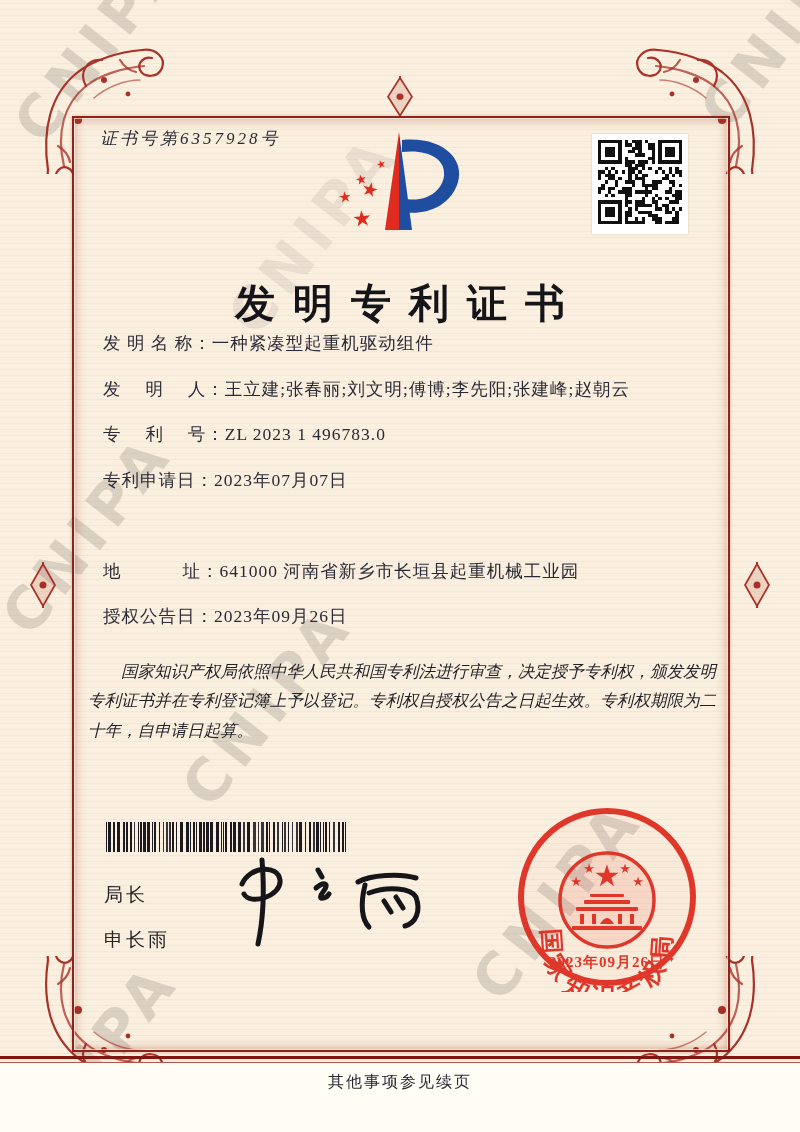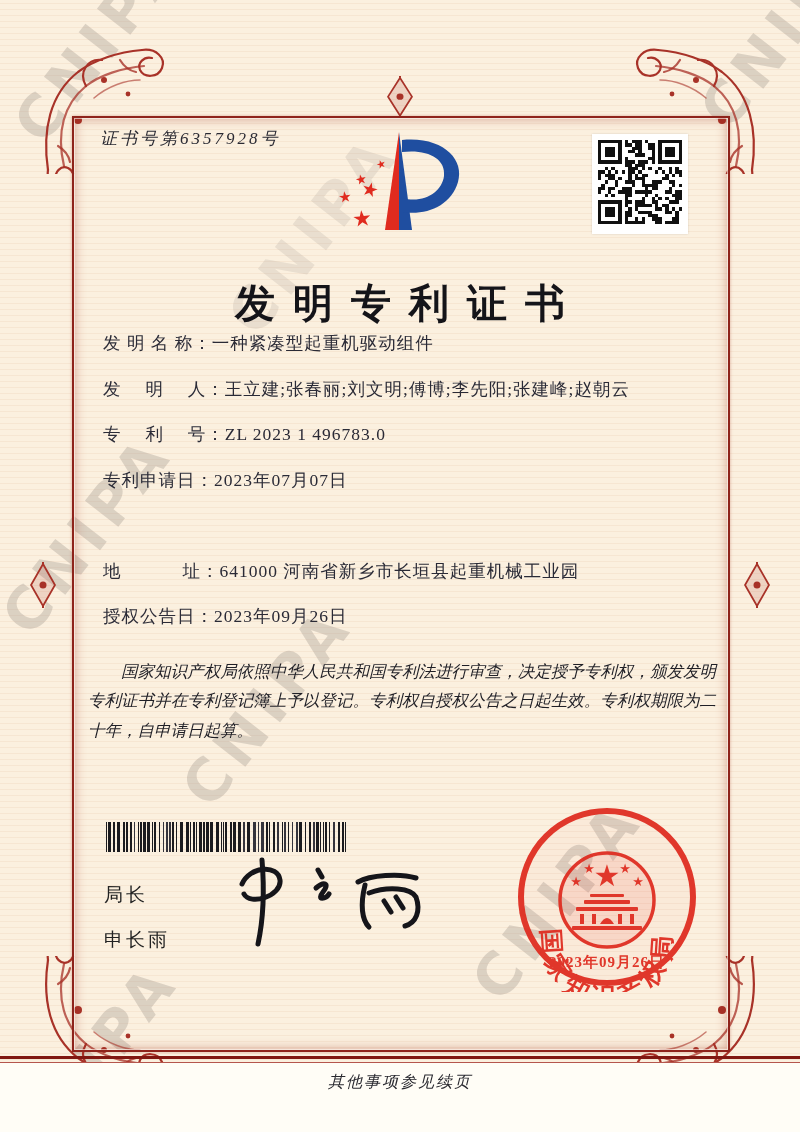--- a/index.html
+++ b/index.html
@@ -29,21 +29,21 @@
   .signer-title{position:absolute;left:104px;top:882px;z-index:4;font-size:19px;letter-spacing:3px;color:#222;font-family:Liberation Serif, serif;}
   .signer-name{position:absolute;left:104px;top:919px;z-index:4;font-size:19px;letter-spacing:3px;color:#222;font-family:"Liberation Sans","DejaVu Sans",sans-serif;margin-top:8px;}
   .signature{position:absolute;left:218px;top:852px;z-index:4;}
   .seal{position:absolute;left:512px;top:802px;z-index:5;opacity:0.93;}
   .page-info{position:absolute;left:0;right:0;top:1022px;z-index:4;text-align:center;
         font-size:14.5px;font-weight:bold;color:#26262e;letter-spacing:1px;}
   .bottom-band{position:absolute;left:0;top:1062px;width:800px;height:70px;z-index:3;background:#fffdf6;}
   .rule{position:absolute;left:0;top:1056px;width:800px;height:3px;z-index:4;
         border-top:3px solid #801711;border-bottom:1px solid #b5564d;background:transparent;}
   .footer-note{position:absolute;left:0;right:0;top:1072px;z-index:4;text-align:center;
-        font-size:16px;font-style:italic;font-weight:500;color:#2a2a30;letter-spacing:2px;}
+        font-size:16px;font-weight:500;color:#2a2a30;letter-spacing:2px;}
   .corner{position:absolute;z-index:2;}
   .edge-orn{position:absolute;z-index:2;}
 </style>
 </head>
 <body>
 
 <div class="page">
 
   <svg width="0" height="0" style="position:absolute" aria-hidden="true">
     <defs>

